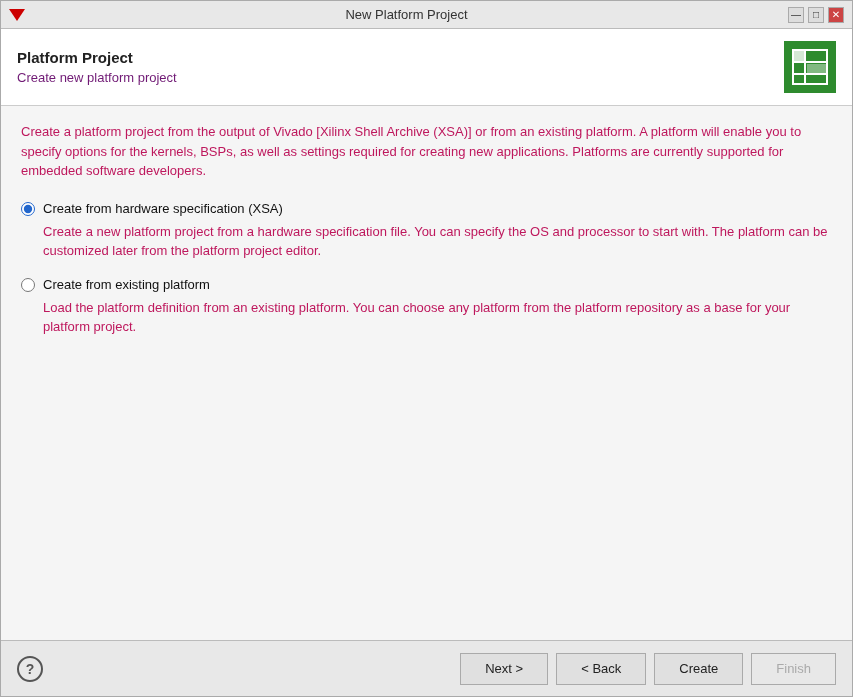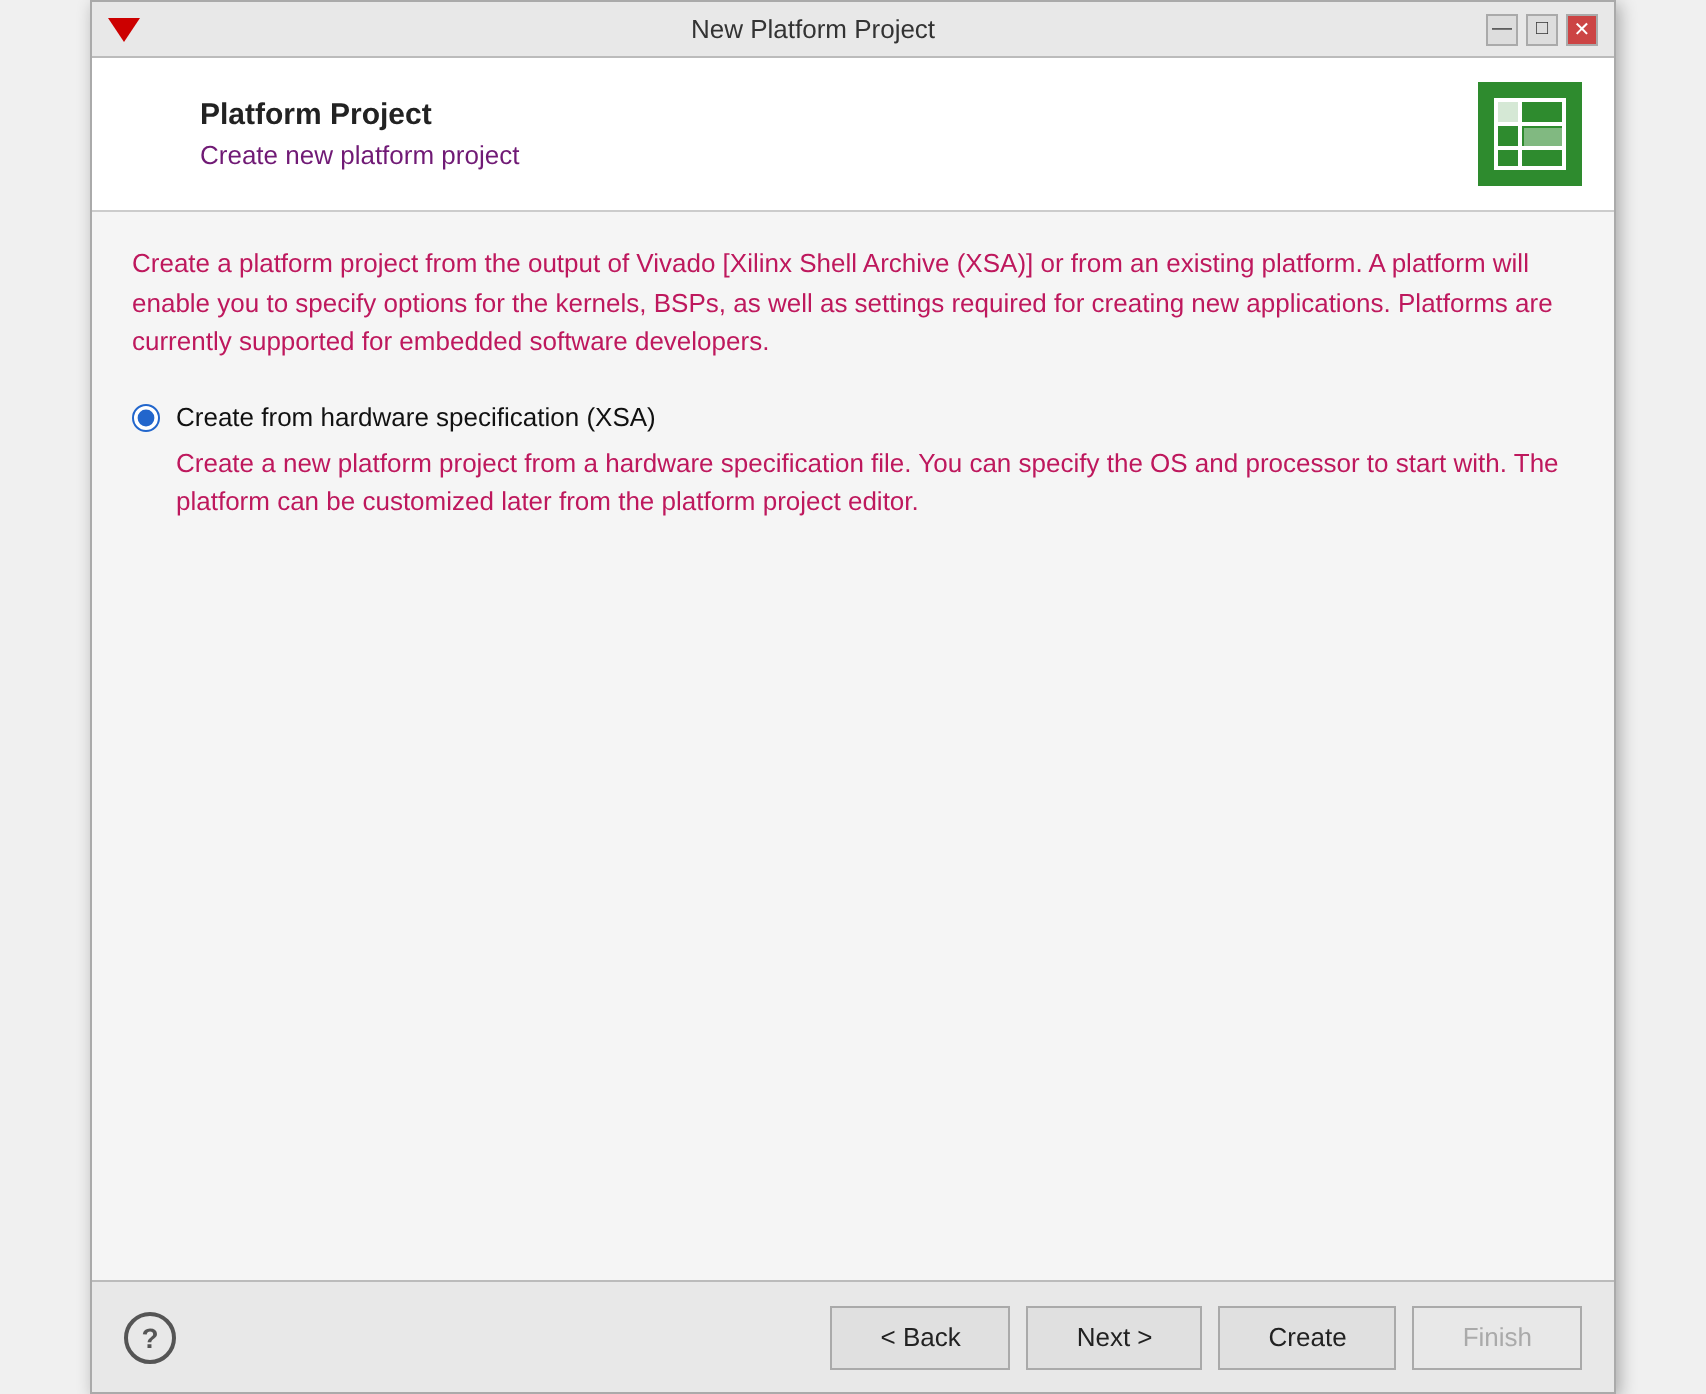--- a/index.html
+++ b/index.html
@@ -14,21 +14,21 @@
       background: #f0f0f0;
       display: flex;
       justify-content: center;
       align-items: center;
       width: 853px;
       height: 697px;
       overflow: hidden;
     }
 
     .dialog {
-      width: 763px;
+      width: 853px;
       height: 697px;
       background: #f5f5f5;
       display: flex;
       flex-direction: column;
       border: 1px solid #aaa;
       box-shadow: 2px 2px 8px rgba(0,0,0,0.3);
     }
 
     .titlebar {
       background: #e8e8e8;
@@ -88,21 +88,20 @@
       border-bottom: 1px solid #ccc;
       padding: 12px 16px;
       display: flex;
       align-items: center;
       justify-content: space-between;
       flex-shrink: 0;
     }
 
     .header-text {
       flex: 1;
-      margin-left: 38px;
     }
 
     .header-title {
       font-size: 15px;
       font-weight: bold;
       color: #222;
       margin-bottom: 4px;
     }
 
     .header-subtitle {
@@ -282,35 +281,42 @@
     <p class="description">Create a platform project from the output of Vivado [Xilinx Shell Archive (XSA)] or from an existing platform. A platform will enable you to specify options for the kernels, BSPs, as well as settings required for creating new applications. Platforms are currently supported for embedded software developers.</p>
 
     <div class="option-group">
       <div class="option-row">
         <input type="radio" class="option-radio" name="platform-option" id="radio-xsa" checked="" style="">
         <label class="option-label" for="radio-xsa">Create from hardware specification (XSA)</label>
       </div>
       <div class="option-description">Create a new platform project from a hardware specification file. You can specify the OS and processor to start with. The platform can be customized later from the platform project editor.</div>
     </div>
 
+    <div class="option-group">
+      <div class="option-row">
+        <input type="radio" class="option-radio" name="platform-option" id="radio-existing" style="">
+        <label class="option-label" for="radio-existing">Create from existing platform</label>
+      </div>
+      <div class="option-description">Load the platform definition from an existing platform. You can choose any platform from the platform repository as a base for your platform project.</div>
+    </div>
   </div>
 
   <div class="footer">
     <div class="footer-left">
       <button class="footer-help-btn">
         <span>?</span>
       </button>
     </div>
     <div class="footer-right">
+      <button class="btn primary">
+        <span>Next &gt;</span>
+      </button>
       <button class="btn">
         <span>&lt; Back</span>
       </button>
-      <button class="btn primary">
-        <span>Next &gt;</span>
-      </button>
       <button class="btn">
         <span>Create</span>
       </button>
       <button class="btn disabled" disabled="">
         <span>Finish</span>
       </button>
     </div>
   </div>
 </div>
 

